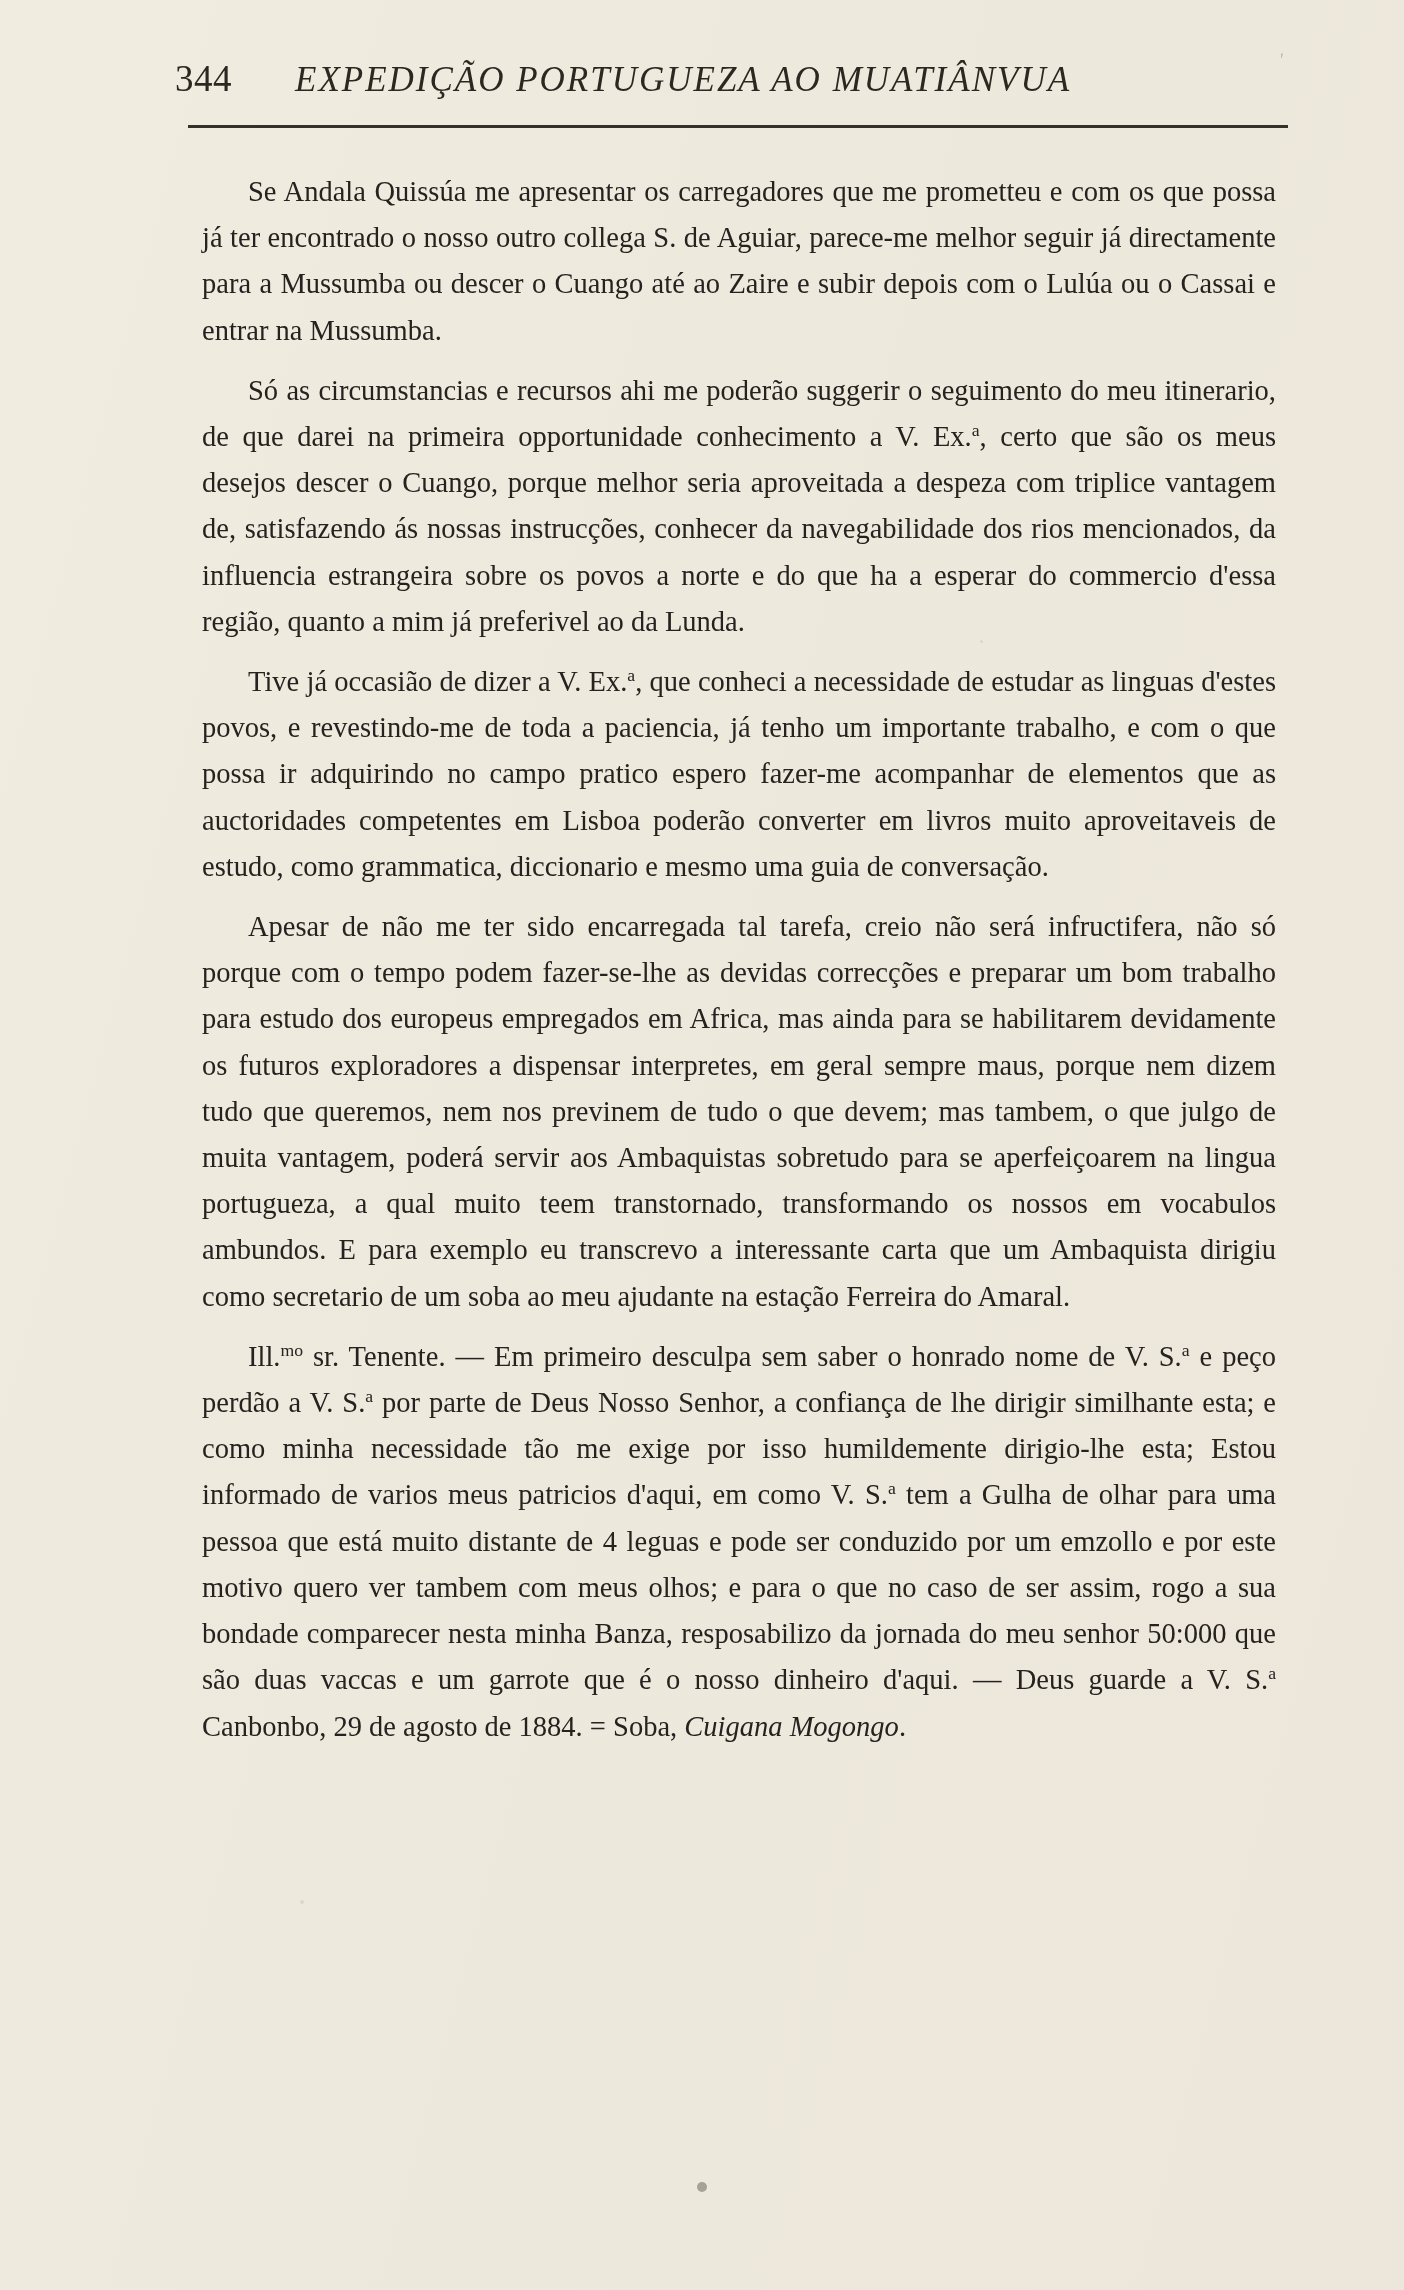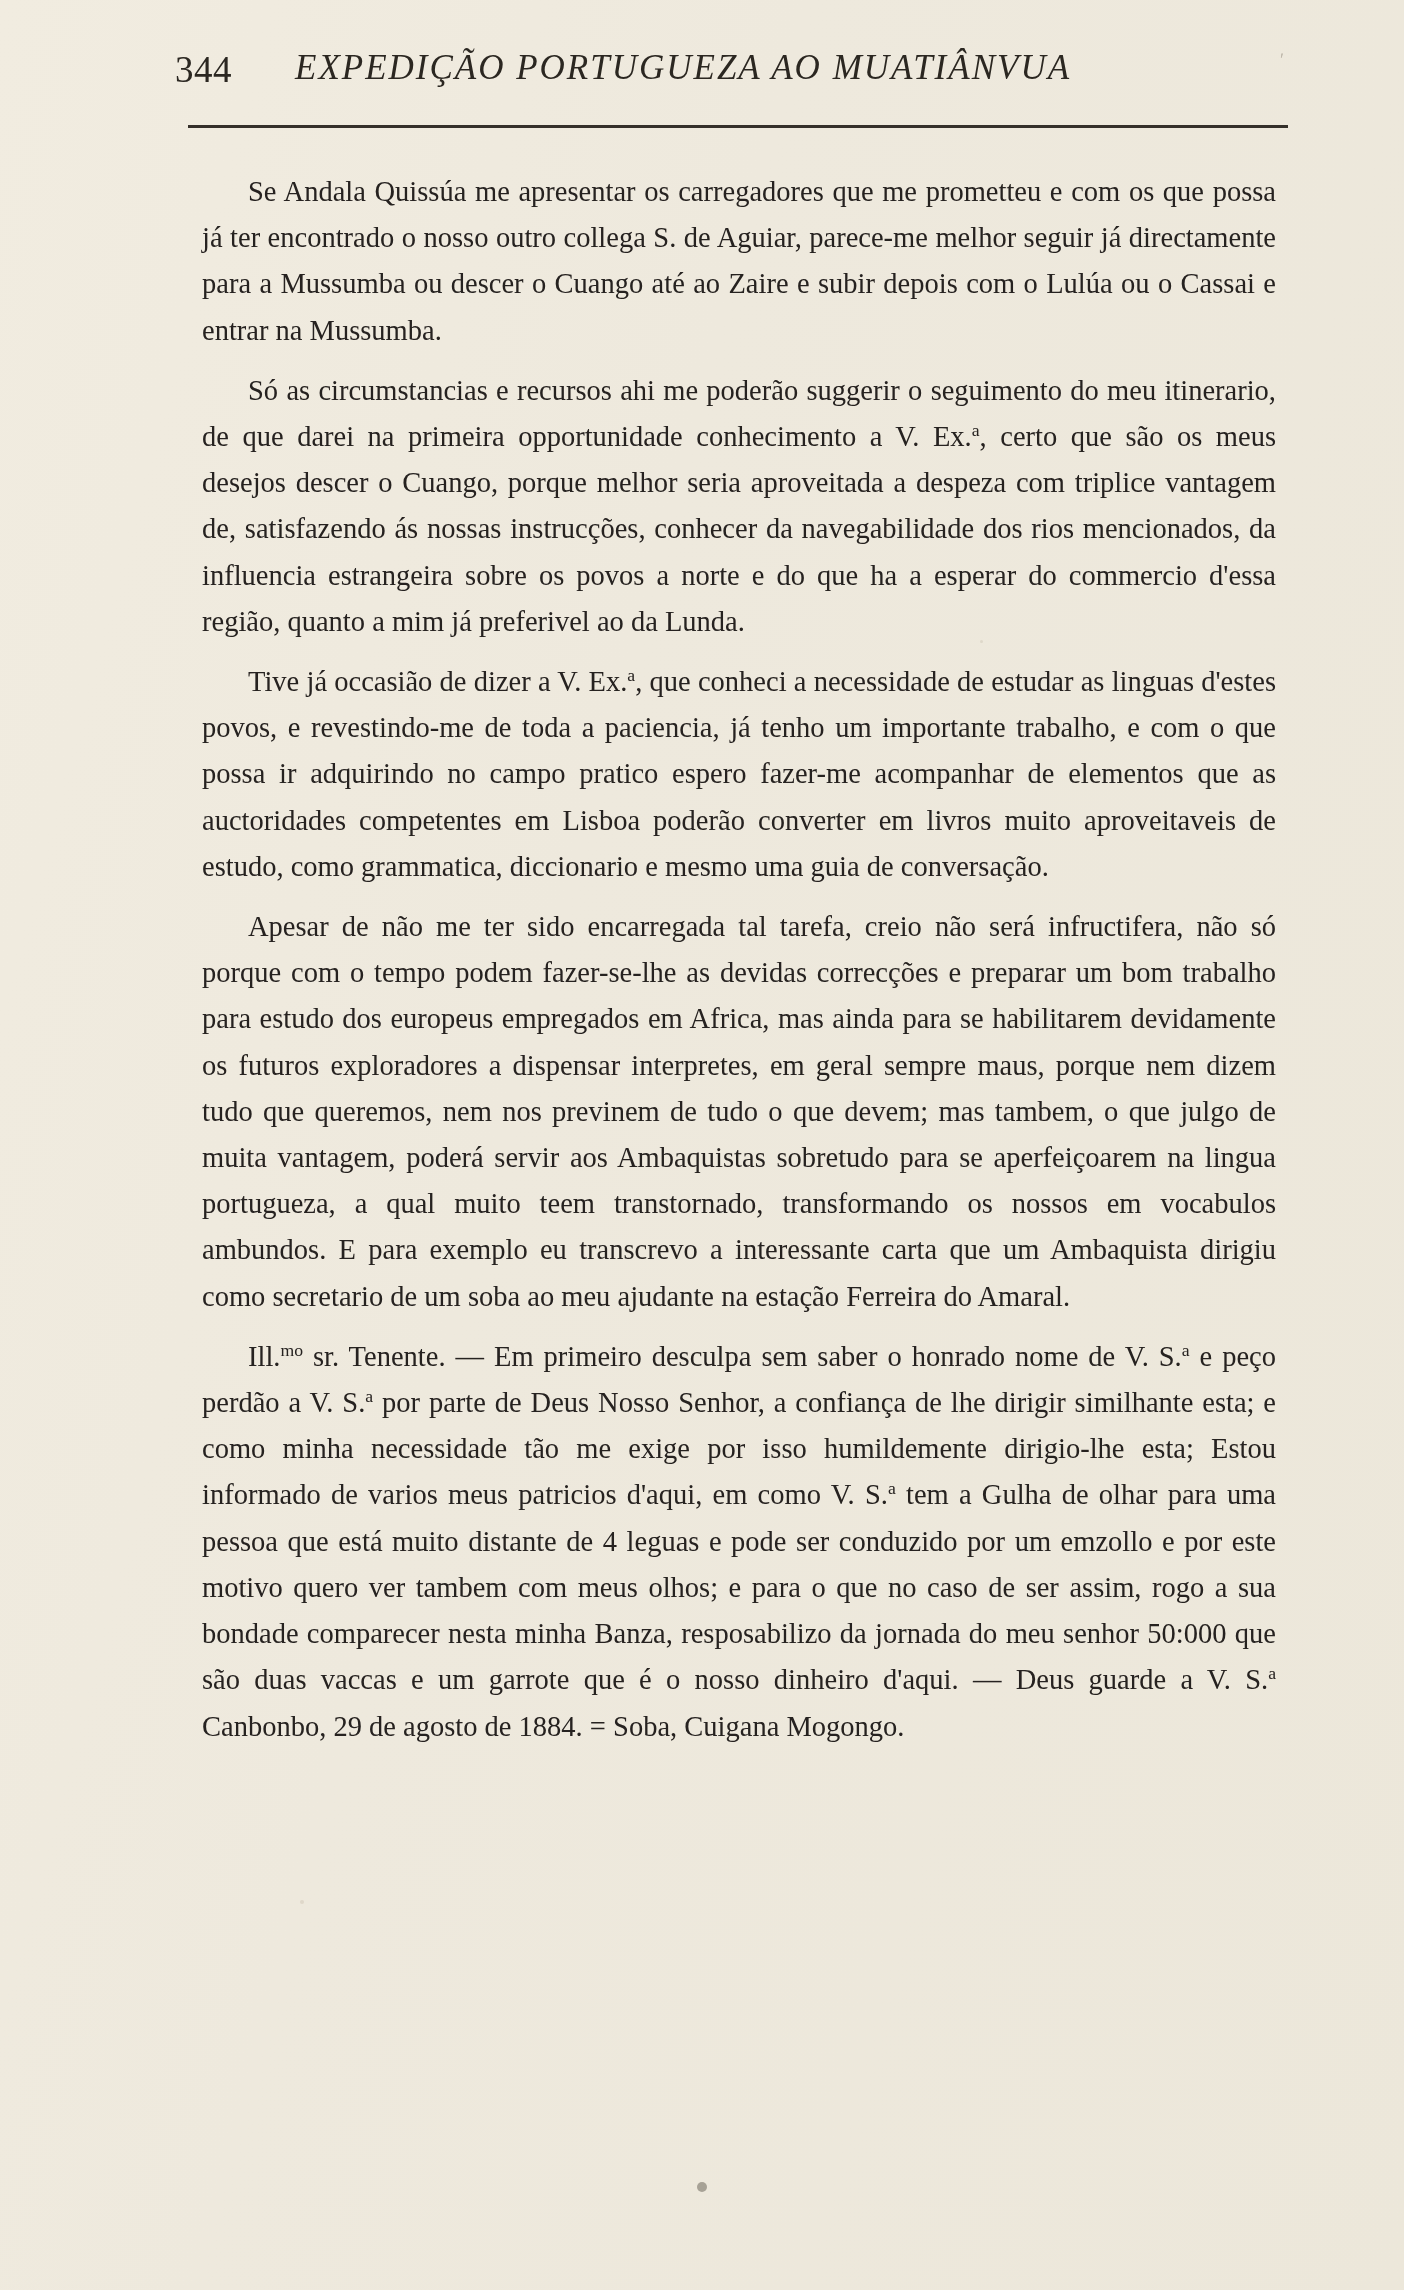--- a/index.html
+++ b/index.html
@@ -22,21 +22,21 @@
     height: 2290px;
     background: linear-gradient(105deg, #f1ece0 0%, #eee9dd 40%, #ece7da 100%);
   }
   .header {
     position: absolute;
     left: 175px;
     top: 48px;
     width: 1120px;
     height: 52px;
     display: flex;
-    align-items: flex-start;
+    align-items: flex-end;
   }
   .folio {
     font-size: 37px;
     letter-spacing: 0.5px;
     color: #2b2721;
     width: 110px;
   }
   .running-title {
     font-size: 35px;
     letter-spacing: 2.0px;
@@ -75,20 +75,21 @@
   }
   .letter {
     margin-top: 36px;
   }
   sup {
     font-size: 0.62em;
     vertical-align: super;
     line-height: 0;
   }
   .italic {
+    font-style: italic;
   }
   .footmark {
     position: absolute;
     left: 697px;
     top: 2182px;
     width: 10px;
     height: 10px;
     border-radius: 50%;
     background: #6d675c;
     opacity: 0.55;

